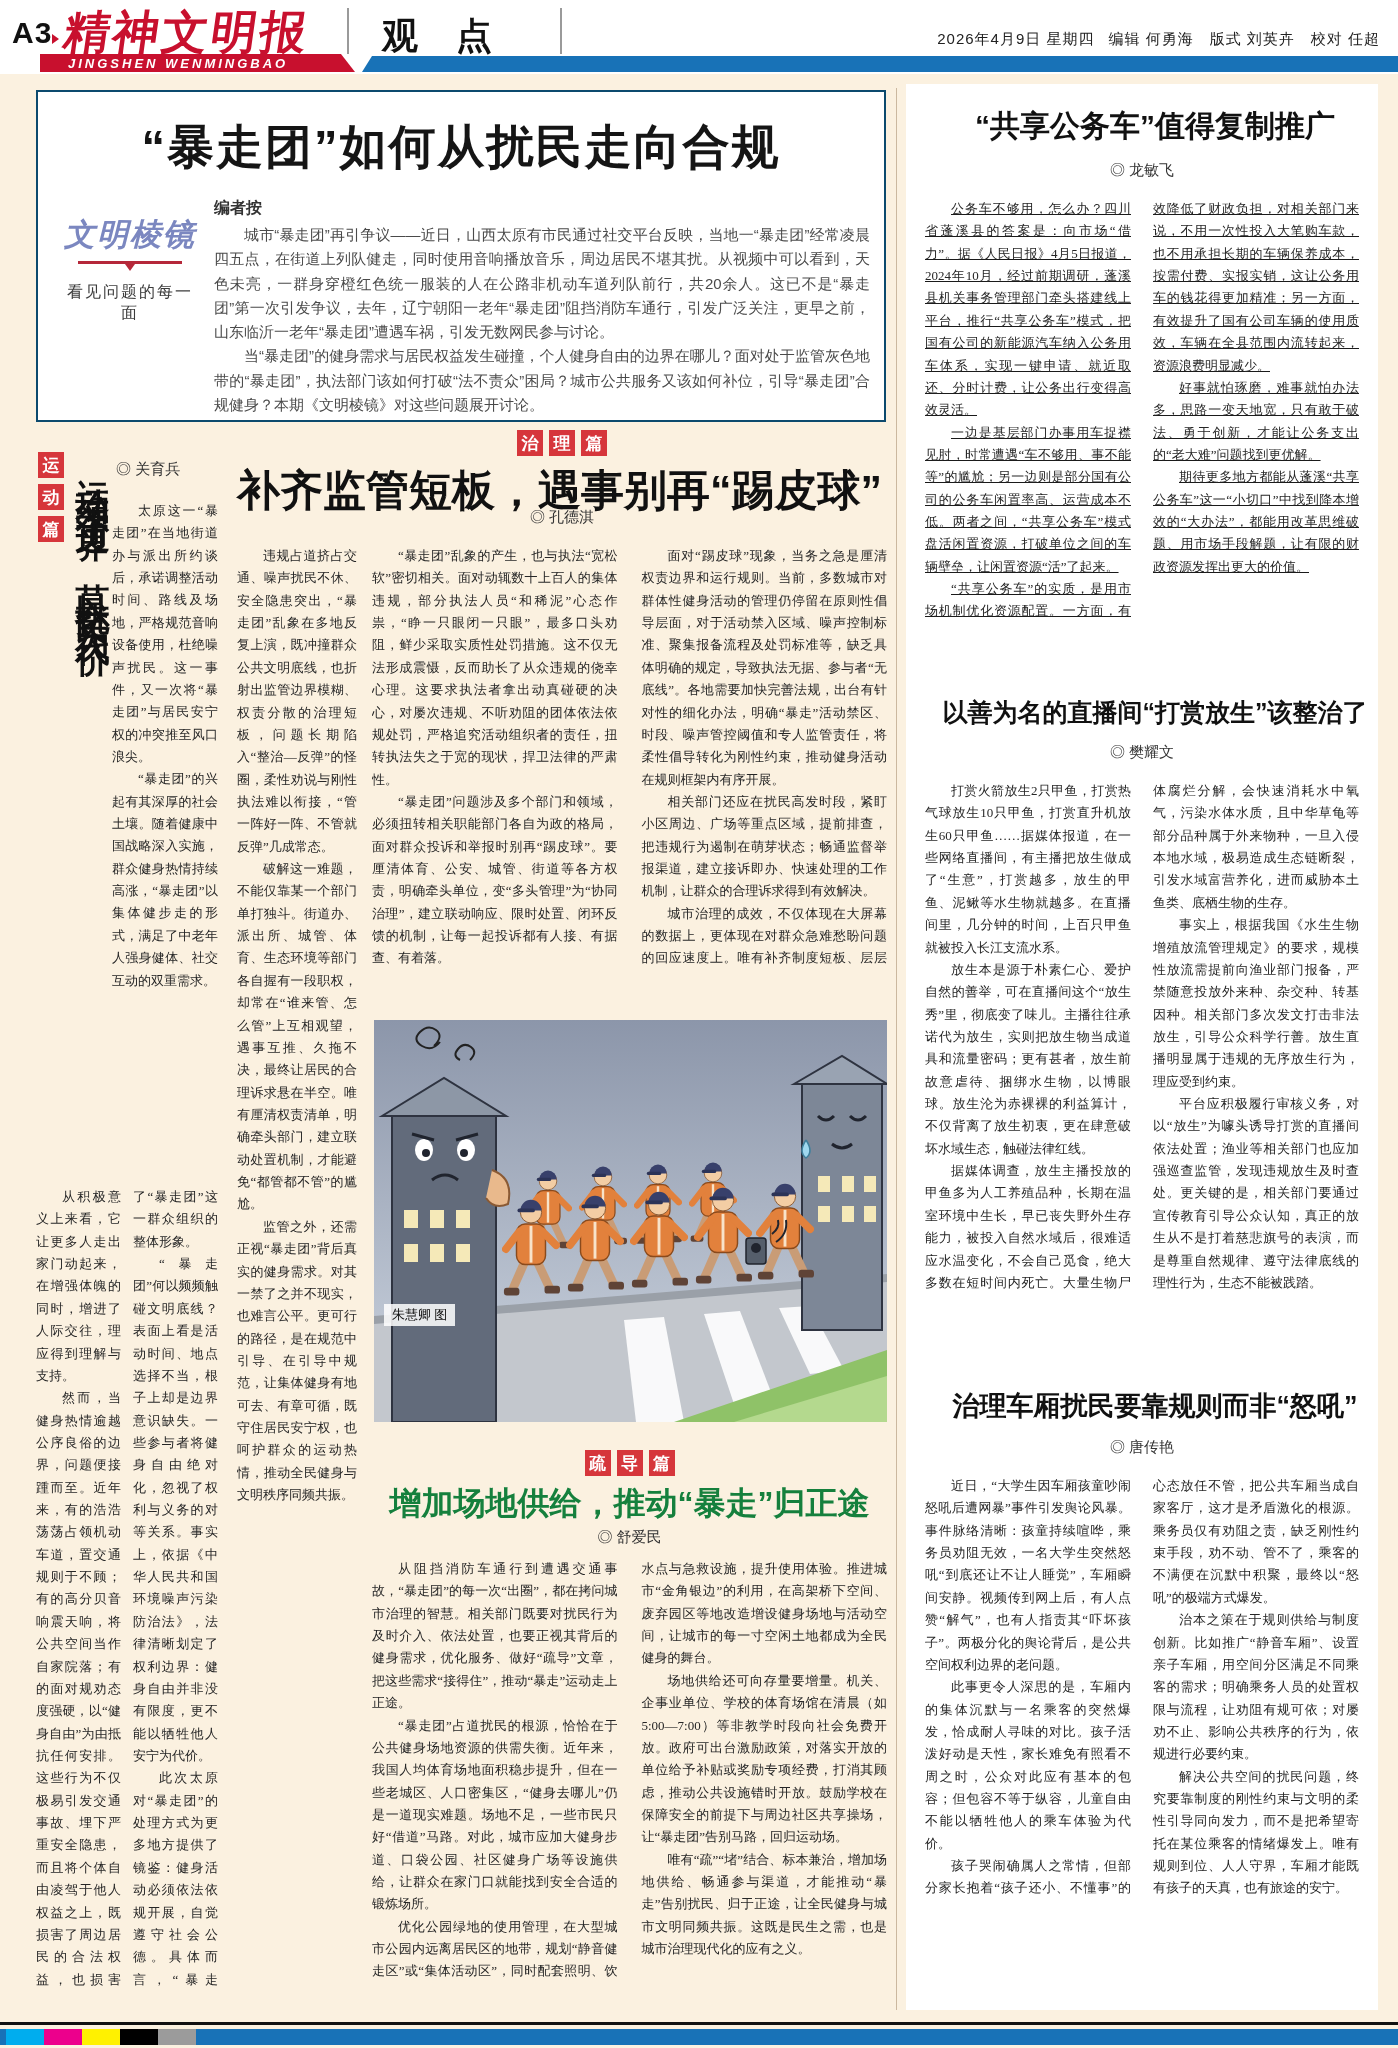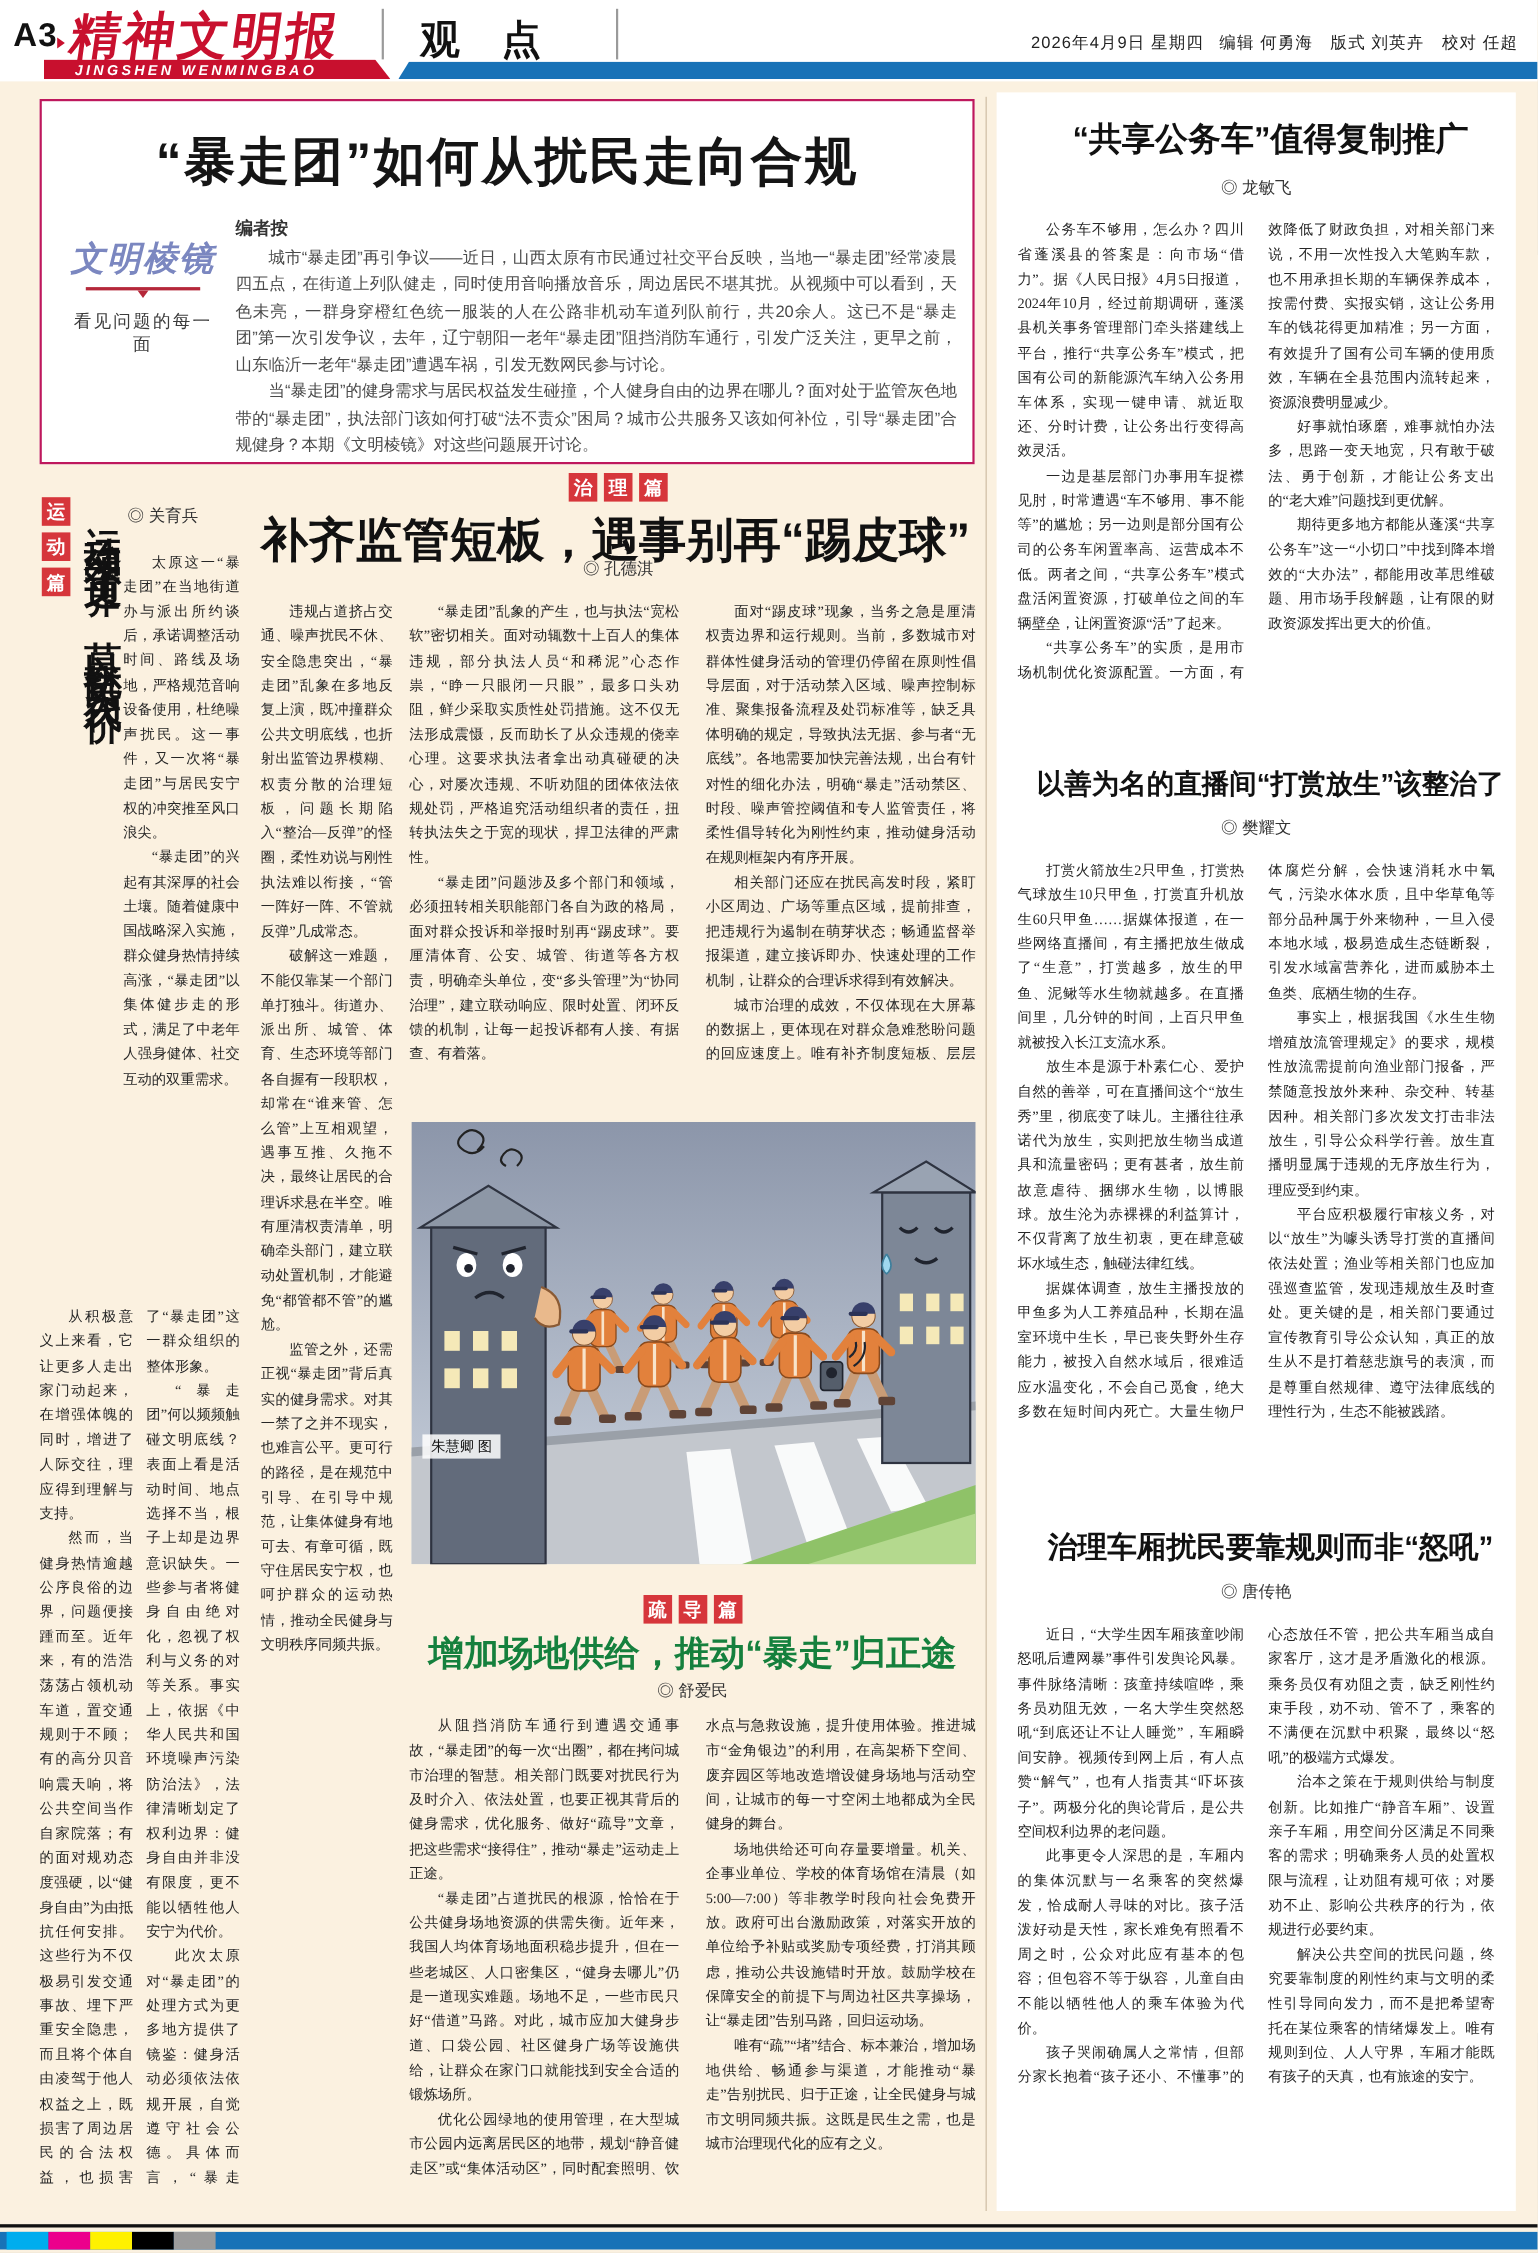--- a/index.html
+++ b/index.html
@@ -20,21 +20,21 @@
   .red-banner span { color:#fff; font-style:italic; font-weight:bold; font-size:13px; letter-spacing:3px; padding-left:28px; white-space:nowrap;}
   .blue-bar-top { position:absolute; left:362px; top:56px; width:1036px; height:16px; background:#1872b7;
     clip-path:polygon(10px 0,100% 0,100% 100%,0 100%); }
   .hdr-div { position:absolute; top:8px; width:2px; height:46px; background:#9a9a9a; }
   .section-title { position:absolute; left:382px; top:12px; font-size:36px; font-weight:bold; letter-spacing:14px; color:#111;}
   .dateline { position:absolute; right:18px; top:30px; font-size:15px; color:#222; letter-spacing:1px; white-space:nowrap;}
   .dateline b { font-weight:normal; margin-left:14px; }
   
   .vdivider { position:absolute; left:896px; top:88px; width:1px; height:1922px; background:#cbb89f; }
   .editor-box { position:absolute; left:36px; top:90px; width:850px; height:332px; background:#ffffff;
-    border:2px solid #be185d; }
+    border:2px solid #0c4a6e; }
   .feature-headline { position:absolute; left:0; top:24px; width:100%; text-align:center;
     font-size:47px; font-weight:bold; letter-spacing:2px; color:#151515; }
   .logo-block { position:absolute; left:26px; top:122px; width:132px; text-align:center; }
   .logo-title { font-size:31px; font-weight:bold; font-style:italic; color:#7b87c0; letter-spacing:2px; }
   .logo-rule { width:104px; height:3px; background:#b5283a; margin:5px auto 0; }
   .logo-tri { width:0; height:0; margin:0 auto; border-top:7px solid #b5283a; border-left:5px solid transparent; border-right:5px solid transparent;}
   .logo-sub { margin-top:11px; font-size:16px; color:#3c3c3c; letter-spacing:2px; }
   .ed-note { position:absolute; left:176px; top:106px; width:656px; }
   .ed-label { font-size:16px; font-weight:bold; color:#333; margin-bottom:4px;}
   .ed-note .plist p { font-size:15px; line-height:1.62; color:#4a4a4a; text-align:justify; text-indent:2em; }
@@ -72,21 +72,21 @@
     font-size:32px; font-weight:bold; color:#15803d;}
   .gui-author { position:absolute; left:372px; top:1528px; width:515px; text-align:center;}
   .gui-body   { position:absolute; left:372px; top:1558px; width:515px; height:448px; overflow:hidden;
     column-count:2; column-gap:24px;}
   
   .sidebar { position:absolute; left:906px; top:84px; width:472px; height:1926px; background:#ffffff; }
   .sb-art { position:absolute; left:0; width:472px; }
   .sb-title { text-align:center; font-weight:bold; color:#111;padding-left:26px; }
   .sb-author { text-align:center; margin-top:14px; font-size:15px; color:#333;}
   .sb-body { margin:18px auto 0; width:434px; overflow:hidden; column-count:2; column-gap:22px;}
-  .sb1 { top:22px; }  .sb1 .sb-title{ font-size:30px;}  .sb1 .sb-body{ height:500px;}
+  .sb1 { top:22px; }  .sb1 .sb-title{ font-size:30px;}  .sb1 .sb-body{ height:500px;text-decoration:underline;}
   .sb2 { top:612px; } .sb2 .sb-title{ font-size:25px;}  .sb2 .sb-body{ height:592px;}
   .sb3 { top:1304px; }.sb3 .sb-title{ font-size:27px;}  .sb3 .sb-body{ height:520px;}
   
   .foot-rule { position:absolute; left:0; top:2022px; width:1398px; height:3px; background:#111; }
   .foot-bar  { position:absolute; left:0; top:2029px; width:1398px; height:16px; background:#1872b7; }
   .cmyk { position:absolute; left:6px; top:2029px; display:flex; }
   .cmyk i { display:block; width:38px; height:16px; }
 </style>
 </head>
 <body>

